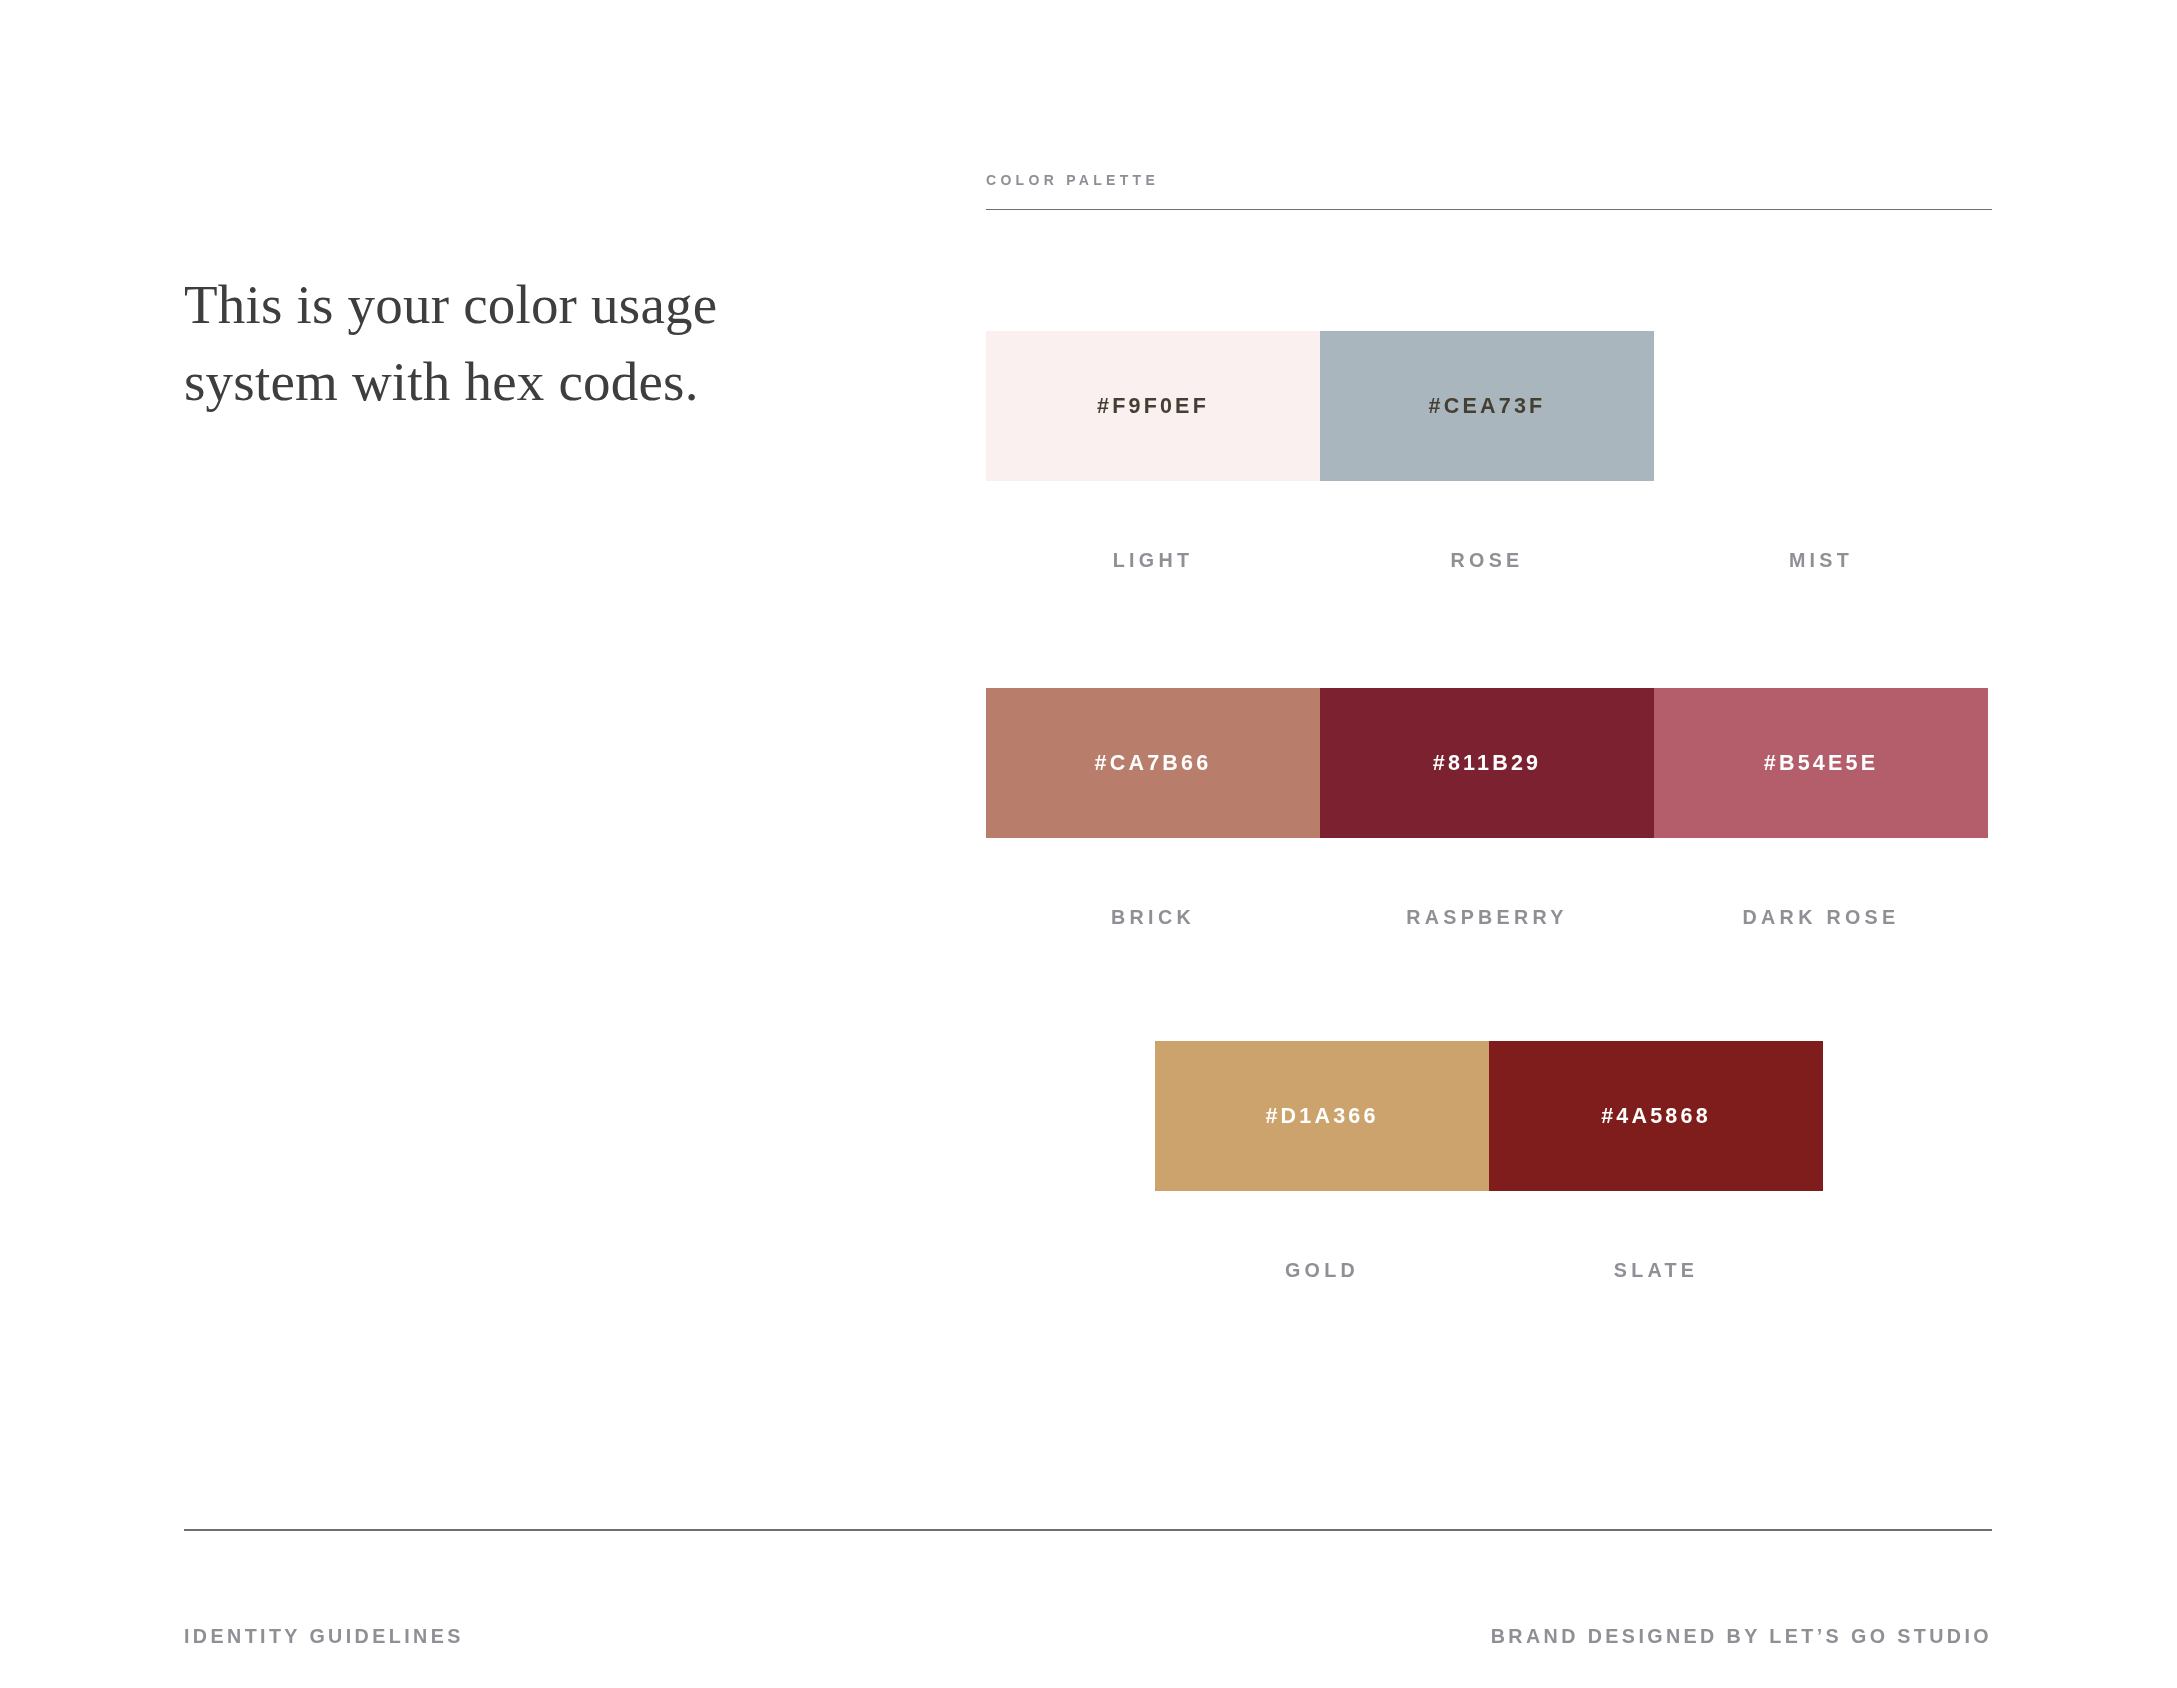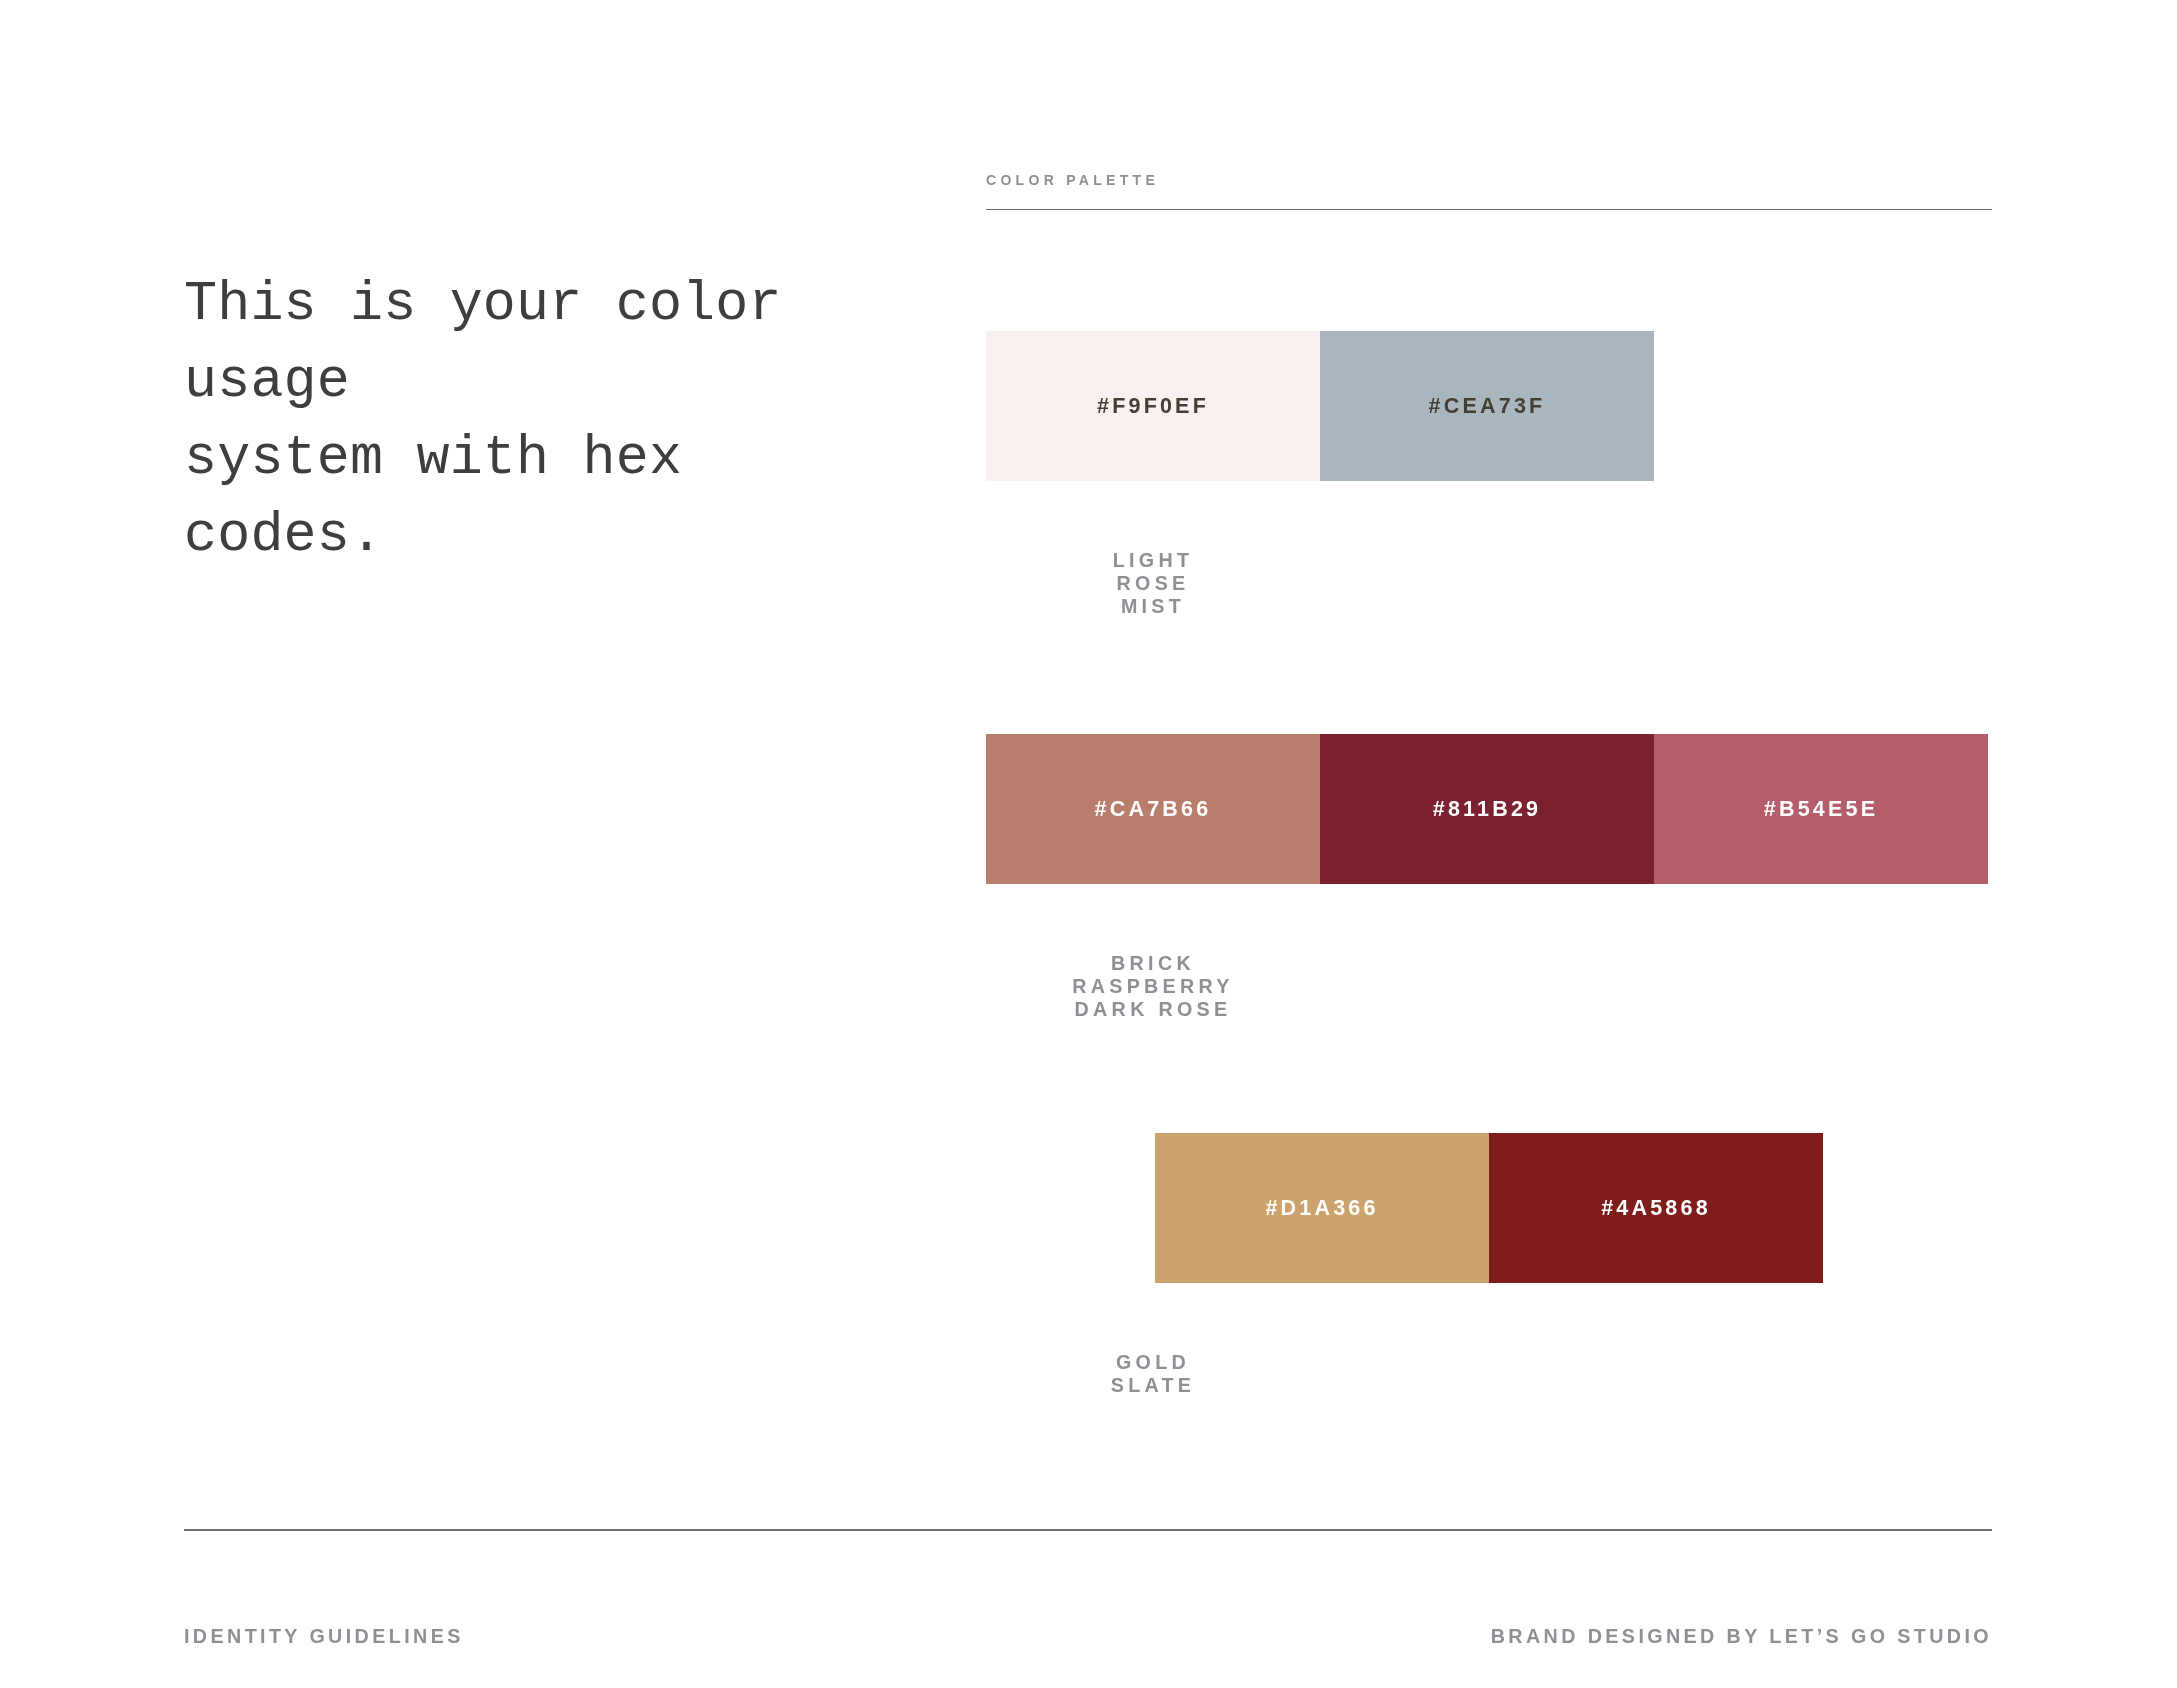--- a/index.html
+++ b/index.html
@@ -21,21 +21,21 @@
     inset: 0;
     background: #ffffff;
   }
 
   
   .headline {
     position: absolute;
     left: 184px;
     top: 266px;
     width: 675px;
-    font-family: Liberation Mono, monospace;
+    font-family: Liberation Serif, serif;
     font-weight: 300;
     font-size: 55px;
     line-height: 1.40;
     letter-spacing: 0.2px;
     color: #3e3e3e;
     white-space: pre-line;
   }
 
   
   .section-header {
@@ -90,21 +90,21 @@
   }
   .swatch-hex {
     font-size: 21.5px;
     font-weight: 700;
     letter-spacing: 3.2px;
     white-space: nowrap;
   }
 
   .name-band {
     display: flex;
-    flex-direction: column;
+    flex-direction: row;
     margin-top: 52px;
   }
   .name-band.centered {
     justify-content: center;
   }
   .swatch-name {
     width: 334px;
     text-align: center;
     font-size: 19.7px;
     font-weight: 700;

